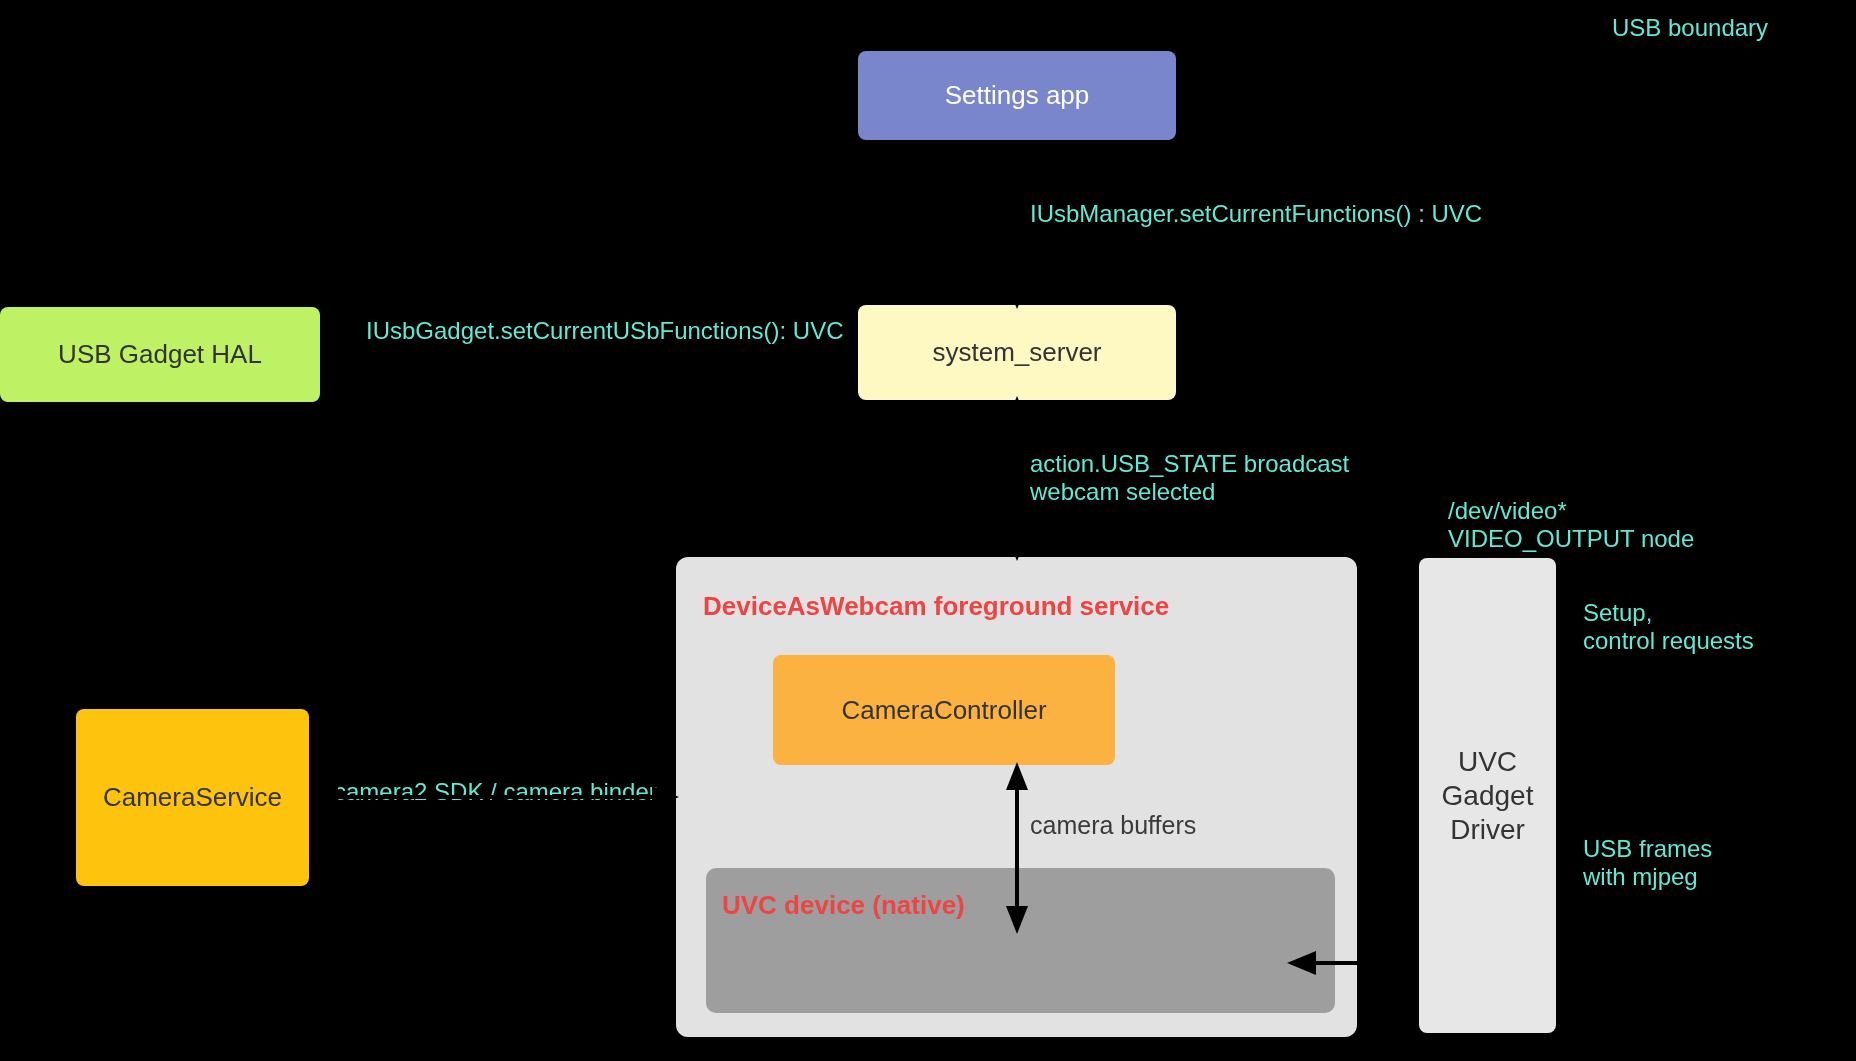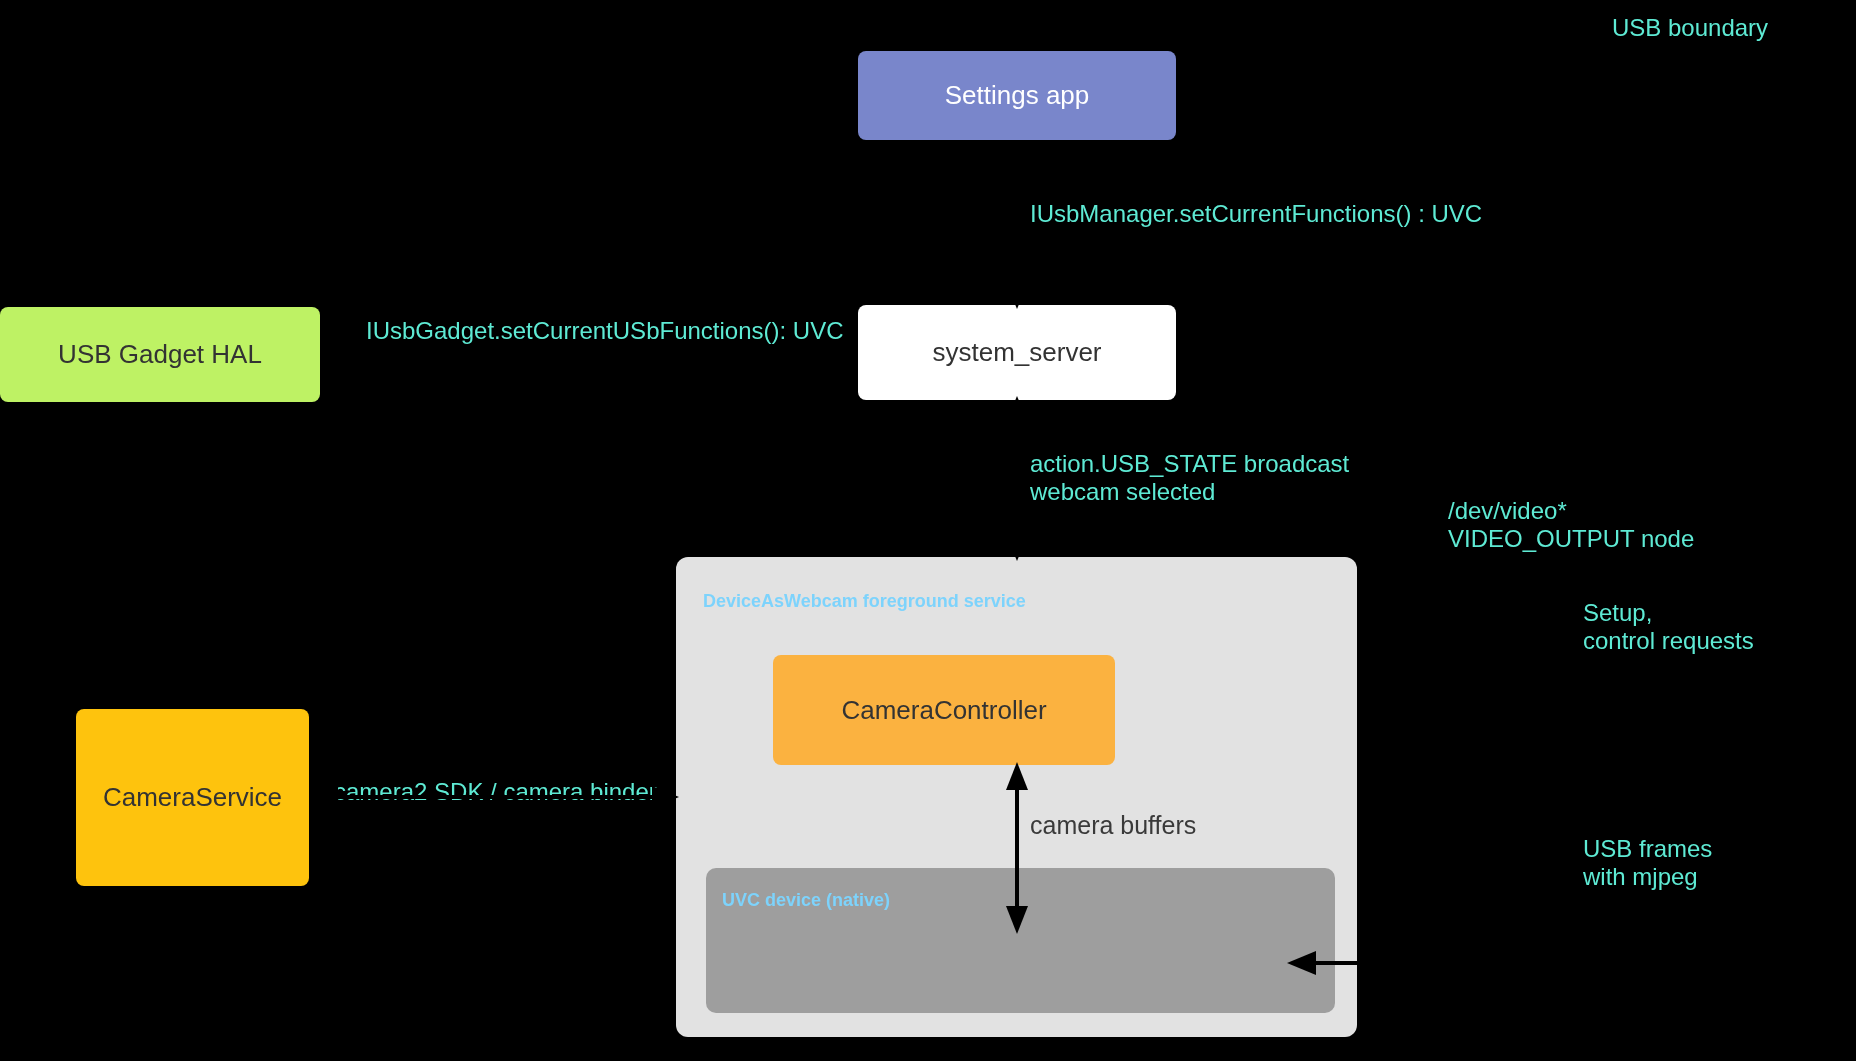--- a/index.html
+++ b/index.html
@@ -6,27 +6,27 @@
   .canvas{
     position:relative;width:1856px;height:1061px;background:#000;
     font-family:"Liberation Sans",sans-serif;overflow:hidden;
   }
   .box{
     position:absolute;display:flex;align-items:center;justify-content:center;
     border-radius:8px;color:#333;font-size:26px;text-align:center;
   }
   .container-box{position:absolute;border-radius:12px;}
   .container-title{
-    position:absolute;font-weight:bold;color:#7dd3fc;font-size:18px;white-space:nowrap;
+    position:absolute;font-weight:bold;color:#ef4444;font-size:26px;white-space:nowrap;
   }
   .lbl{
     position:absolute;color:#5eead4;font-size:24px;line-height:28px;white-space:pre-line;
   }
   .settings{left:858px;top:51px;width:318px;height:89px;background:#7986CB;color:#fff;}
-  .sysserver{left:858px;top:305px;width:318px;height:95px;background:#ffffff;}
+  .sysserver{left:858px;top:305px;width:318px;height:95px;background:#fef9c3;}
   .hal{left:0px;top:307px;width:320px;height:95px;background:#bef264;}
   .camsvc{left:76px;top:709px;width:233px;height:177px;background:#FEC30D;}
   .daw{left:676px;top:557px;width:681px;height:480px;background:#E2E2E2;}
   .daw-title{left:703px;top:591px;}
   .camctl{left:773px;top:655px;width:342px;height:110px;background:#FBB240;}
   .uvcdev{left:706px;top:868px;width:629px;height:145px;background:#9E9E9E;border-radius:10px;}
   .uvcdev-title{left:722px;top:882px;margin-top:8px;}
   .encoder{left:875px;top:931px;width:408px;height:65px;background:#ABD577;font-size:25px;}
   .gadget{
     left:1419px;top:558px;width:137px;height:475px;background:#E7E7E7;
@@ -54,20 +54,23 @@
   <div class="box sysserver">system_server</div>
   <div class="box hal">USB Gadget HAL</div>
   <div class="box camsvc">CameraService</div>
 
   <div class="container-box daw"></div>
   <div class="container-title daw-title">DeviceAsWebcam foreground service</div>
   <div class="box camctl">CameraController</div>
   <div class="container-box uvcdev"></div>
   <div class="container-title uvcdev-title">UVC device (native)</div>
 
+  <div class="box gadget">UVC
+Gadget
+Driver</div>
 
   <div class="lbl lbl-usb-boundary">USB boundary</div>
   <div class="lbl lbl-iusbmanager">IUsbManager.setCurrentFunctions() : UVC</div>
   <div class="lbl lbl-iusbgadget">IUsbGadget.setCurrentUSbFunctions(): UVC</div>
   <div class="lbl lbl-action">action.USB_STATE broadcast
 webcam selected</div>
   <div class="lbl lbl-devvideo">/dev/video*
 VIDEO_OUTPUT node</div>
   <div class="lbl lbl-setup">Setup,
 control requests</div>

